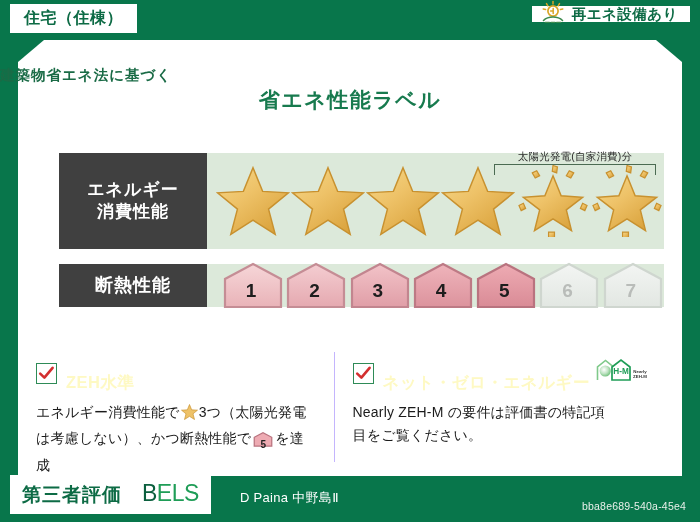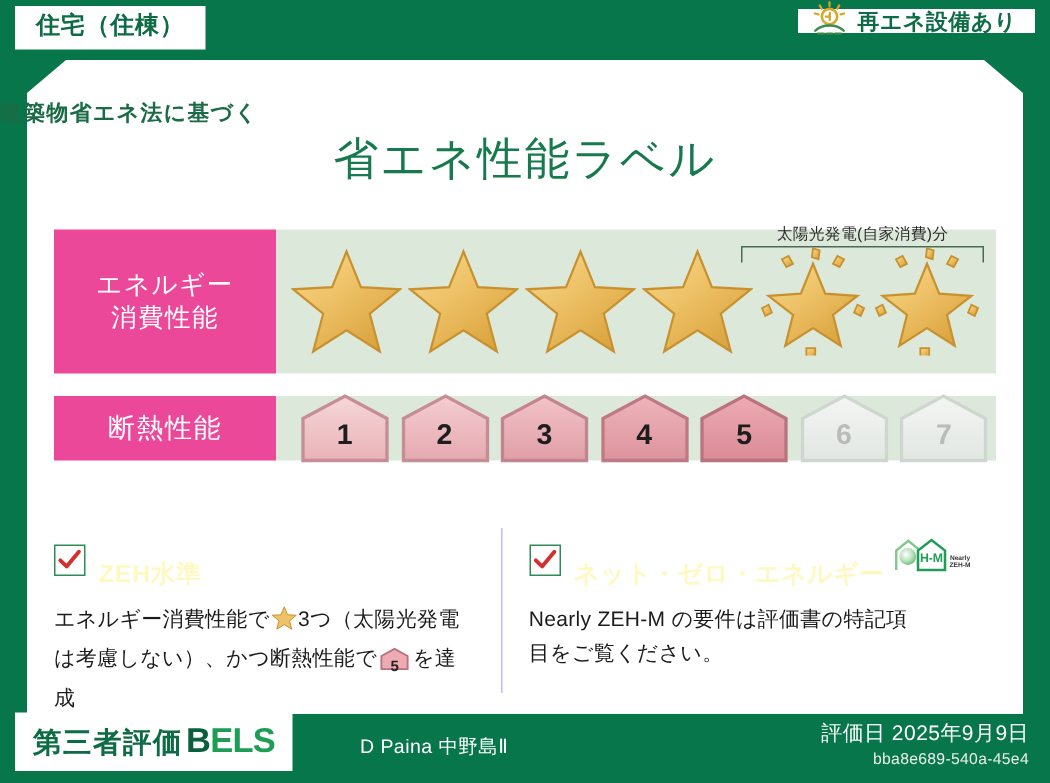--- a/index.html
+++ b/index.html
@@ -52,44 +52,45 @@
   .title-sub{
     position:absolute;left:0;right:0;top:66px;
     text-align:left;
     font-size:14.5px;font-weight:bold;color:#1a6b46;
     letter-spacing:1px;
     z-index:5;
   }
   .title-main{
     position:absolute;left:0;right:0;top:86px;
     text-align:center;
-    font-size:30px;font-weight:normal;color:#177a4e;
+    font-size:21px;font-weight:bold;color:#177a4e;
     letter-spacing:1.5px;
     z-index:5;
   }
 
   
   .row{
     position:absolute;
     left:36px;width:628px;
     display:flex;
     z-index:5;
   }
   .row-energy{top:153px;height:96px;}
   .row-insul{top:264px;height:43px;}
 
   .row-label{
-    background:#ec4899;
+    background:#404040;
     color:#ffffff;
     display:flex;flex-direction:column;
     align-items:center;justify-content:center;
-    font-weight:normal;
+    font-weight:bold;
     flex:0 0 148px;
     letter-spacing:1px;
     line-height:1.28;
+    margin-left:23px;
   }
   .row-energy .row-label{font-size:17px;}
   .row-insul .row-label{font-size:18px;}
 
   .row-body{
     flex:1 1 auto;
     background:#dce9da;
     position:relative;
   }
 
@@ -195,21 +196,21 @@
     position:absolute;left:10px;bottom:8px;
     background:#ffffff;
     padding:5px 12px 6px 12px;
     display:flex;align-items:baseline;
     z-index:6;
   }
   .footer-tag .jp{
     font-size:19px;font-weight:bold;color:#0d6b45;letter-spacing:1px;
   }
   .footer-tag .bels{
-    font-size:23px;font-weight:bold;margin-left:2px;letter-spacing:-0.5px;
+    font-size:23px;font-weight:normal;margin-left:20px;letter-spacing:-0.5px;
   }
   .footer-tag .bels .b{color:#0b5f3e;}
   .footer-tag .bels .els{color:#1f9d57;}
   .bldg-name{
     position:absolute;left:240px;bottom:15px;
     font-size:13px;color:#ffffff;letter-spacing:0.3px;
     z-index:6;
   }
   .footer-right{
     position:absolute;right:14px;bottom:10px;
@@ -471,17 +472,16 @@
     </div>
 
   </div>
 
   <div class="footer-tag">
     <span class="jp">第三者評価</span>
     <span class="bels"><span class="b">B</span><span class="els">ELS</span></span>
   </div>
   <div class="bldg-name">D Paina 中野島Ⅱ</div>
   <div class="footer-right">
-    <div class="date"><span>評価日</span> <span>2025年9月9日</span></div>
     <div class="uid">bba8e689-540a-45e4</div>
   </div>
 
 </div>
 
 </body></html>

